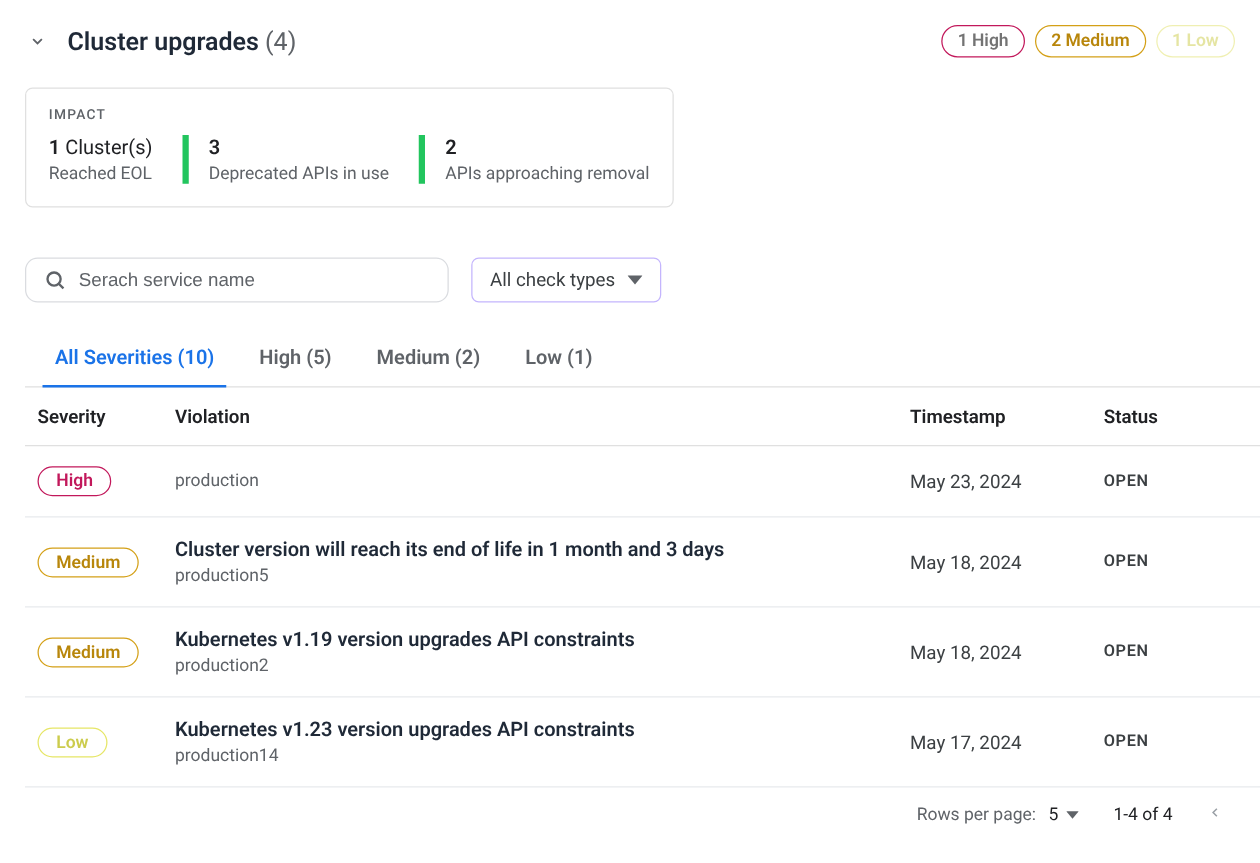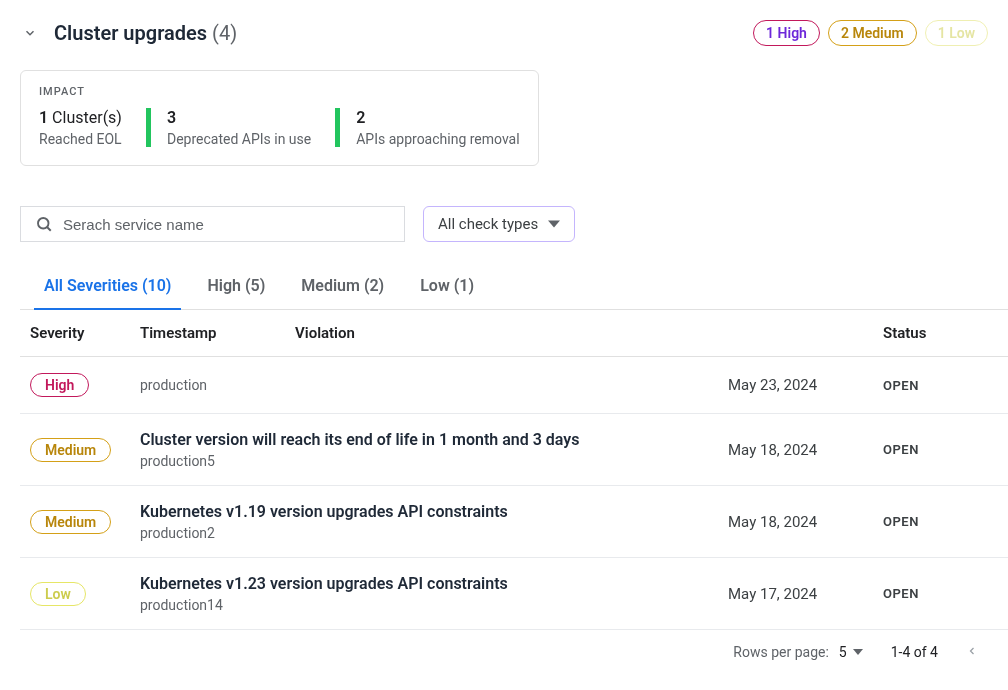--- a/index.html
+++ b/index.html
@@ -57,21 +57,21 @@
     }
     .badge {
       border-radius: 14px;
       padding: 4px 12px;
       font-size: 14px;
       font-weight: 600;
       border: 1.5px solid;
       white-space: nowrap;
     }
     .badge-high {
-      color: #6d28d9;
+      color: #737373;
       border-color: #c2185b;
       background: #fff;
     }
     .badge-medium {
       color: #b8860b;
       border-color: #d4a017;
       background: #fff;
     }
     .badge-low {
       color: #d4d466;
@@ -120,23 +120,23 @@
     }
     .controls {
       display: flex;
       gap: 18px;
       margin-bottom: 24px;
     }
     .search-box {
       display: flex;
       align-items: center;
       border: 1px solid #dadce0;
-      border-radius: 0;
+      border-radius: 10px;
       padding: 8px 14px;
-      width: 385px;
+      width: 339px;
     }
     .search-box svg {
       width: 18px;
       height: 18px;
       margin-right: 10px;
       flex-shrink: 0;
     }
     .search-input {
       border: none;
       outline: none;
@@ -338,22 +338,22 @@
   <div class="tabs" id="tabs">
       <div class="tab active">All Severities (10)</div>
       <div class="tab">High (5)</div>
       <div class="tab">Medium (2)</div>
       <div class="tab">Low (1)</div>
     </div>
 
   <div class="table">
     <div class="thead">
       <div class="th col-severity">Severity</div>
+      <div class="th col-violation">Violation</div>
       <div class="th col-timestamp">Timestamp</div>
-      <div class="th col-violation">Violation</div>
       <div class="th col-status">Status</div>
     </div>
     <div id="tbody">
         <div class="row">
           <div class="col-severity">
             <span class="severity-pill sev-high">High</span>
           </div>
           <div class="col-violation">
             <div class="violation-sub">production</div>
           </div>

